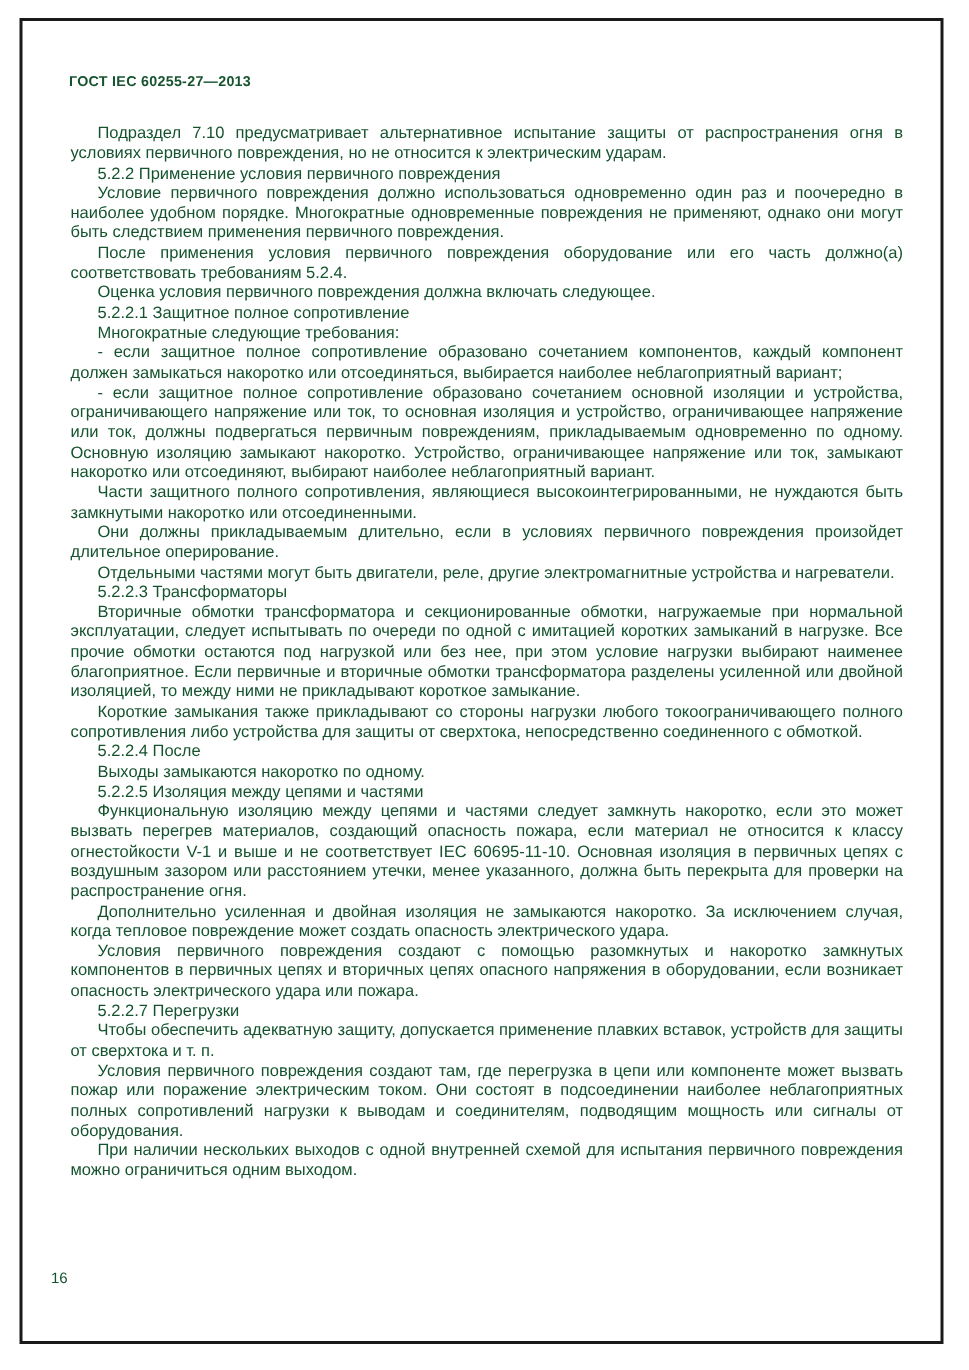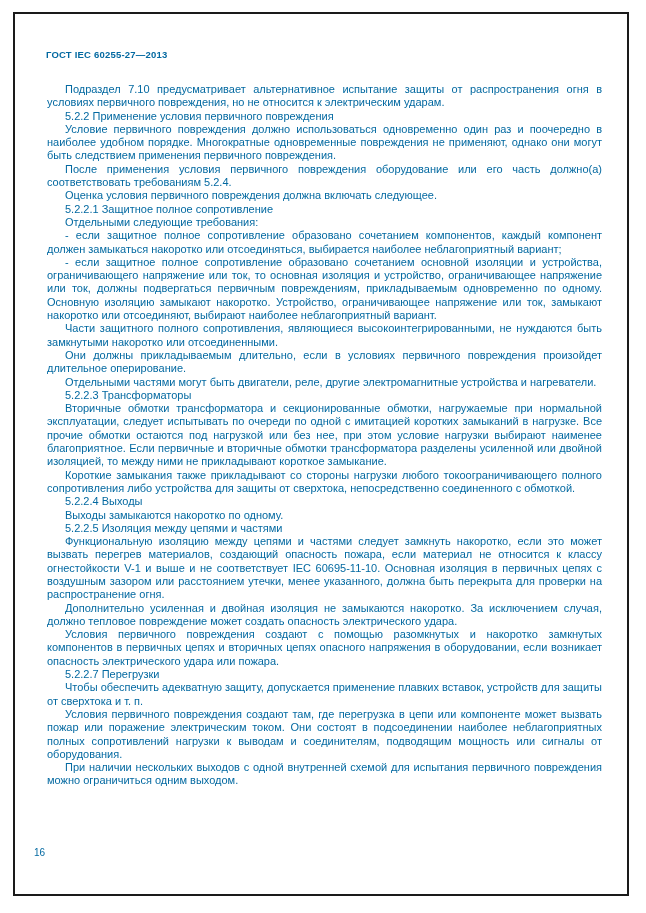--- a/index.html
+++ b/index.html
@@ -6,21 +6,21 @@
     margin: 0;
     padding: 0;
     background: #ffffff;
   }
   .sheet {
     position: relative;
     width: 646px;
     height: 913px;
     background: #ffffff;
     font-family: "Liberation Sans", sans-serif;
-    color: #0369a1;
+    color: #14532d;
     overflow: hidden;
   }
   .frame {
     position: absolute;
     left: 13px;
     top: 12px;
     width: 616px;
     height: 884px;
     border: 2px solid #1a1a1a;
     box-sizing: border-box;
@@ -63,34 +63,34 @@
 <div class="sheet">
   <div class="frame"></div>
   <div class="doc-header">ГОСТ IEC 60255-27—2013</div>
   <div class="doc-body">
       <p class="normal">Подраздел 7.10 предусматривает альтернативное испытание  защиты от распространения огня в условиях первичного повреждения, но не относится к электрическим ударам.</p>
       <p class="bold">5.2.2 Применение условия первичного повреждения</p>
       <p class="normal">Условие первичного повреждения должно использоваться одновременно один раз и поочередно в наиболее удобном порядке. Многократные одновременные повреждения не применяют, однако они могут быть следствием применения первичного повреждения.</p>
       <p class="normal">После применения условия первичного повреждения оборудование или его  часть должно(а) соответствовать требованиям 5.2.4.</p>
       <p class="normal">Оценка условия первичного повреждения должна включать следующее.</p>
       <p class="normal">5.2.2.1 Защитное полное сопротивление</p>
-      <p class="normal">Отдельными следующие требования:</p>
+      <p class="normal">Многократные следующие требования:</p>
       <p class="normal">- если защитное полное сопротивление образовано сочетанием компонентов, каждый компонент должен замыкаться накоротко или отсоединяться, выбирается наиболее неблагоприятный вариант;</p>
       <p class="normal">- если защитное полное сопротивление образовано сочетанием основной изоляции и устройства, ограничивающего напряжение или ток, то основная изоляция и устройство, ограничивающее напряжение или ток, должны подвергаться первичным повреждениям, прикладываемым одновременно по одному. Основную изоляцию замыкают накоротко. Устройство, ограничивающее напряжение или ток, замыкают накоротко или отсоединяют, выбирают наиболее неблагоприятный вариант.</p>
       <p class="normal">Части защитного полного сопротивления, являющиеся высокоинтегрированными, не нуждаются быть замкнутыми накоротко или отсоединенными.</p>
       <p class="normal">Они должны прикладываемым длительно, если  в условиях первичного повреждения  произойдет длительное оперирование.</p>
       <p class="normal">Отдельными частями могут быть  двигатели,  реле,  другие электромагнитные  устройства и нагреватели.</p>
       <p class="normal">5.2.2.3 Трансформаторы</p>
       <p class="normal">Вторичные обмотки трансформатора и секционированные обмотки, нагружаемые при нормальной эксплуатации, следует испытывать по очереди  по одной с имитацией коротких замыканий в нагрузке. Все прочие обмотки остаются под нагрузкой или без нее, при этом условие нагрузки выбирают наименее благоприятное. Если первичные и вторичные обмотки трансформатора разделены усиленной или двойной изоляцией, то между ними не прикладывают короткое замыкание.</p>
       <p class="normal">Короткие замыкания также прикладывают со стороны нагрузки любого токоограничивающего полного сопротивления либо устройства для защиты от сверхтока, непосредственно соединенного с обмоткой.</p>
-      <p class="normal">5.2.2.4 Выходы</p>
+      <p class="normal">5.2.2.4 После</p>
       <p class="normal">Выходы замыкаются накоротко по одному.</p>
       <p class="normal">5.2.2.5 Изоляция между цепями и частями</p>
       <p class="normal">Функциональную изоляцию между цепями и частями следует замкнуть накоротко, если это может вызвать перегрев материалов, создающий опасность пожара, если материал не относится к классу огнестойкости V-1 и выше и не соответствует IEC 60695-11-10. Основная изоляция в первичных цепях с воздушным зазором или расстоянием утечки, менее указанного, должна быть перекрыта для проверки на распространение огня.</p>
-      <p class="normal">Дополнительно усиленная и двойная изоляция не замыкаются накоротко. За исключением случая, должно тепловое повреждение может создать опасность электрического удара.</p>
+      <p class="normal">Дополнительно усиленная и двойная изоляция не замыкаются накоротко. За исключением случая, когда тепловое повреждение может создать опасность электрического удара.</p>
       <p class="normal">Условия первичного повреждения создают с помощью разомкнутых и накоротко замкнутых компонентов в первичных цепях и вторичных цепях опасного напряжения в оборудовании, если возникает опасность электрического удара или пожара.</p>
       <p class="normal">5.2.2.7 Перегрузки</p>
       <p class="normal">Чтобы обеспечить адекватную защиту, допускается применение плавких вставок, устройств для защиты от сверхтока и т. п.</p>
       <p class="normal">Условия первичного повреждения создают там, где перегрузка в цепи или компоненте может вызвать пожар  или  поражение  электрическим  током.  Они  состоят  в подсоединении  наиболее неблагоприятных полных сопротивлений нагрузки к выводам и соединителям, подводящим  мощность  или  сигналы  от  оборудования.</p>
       <p class="normal">При наличии нескольких выходов с одной внутренней схемой для испытания первичного повреждения можно ограничиться одним выходом.</p>
     </div>
   <div class="page-number">16</div>
 </div>
 
 </body></html>

